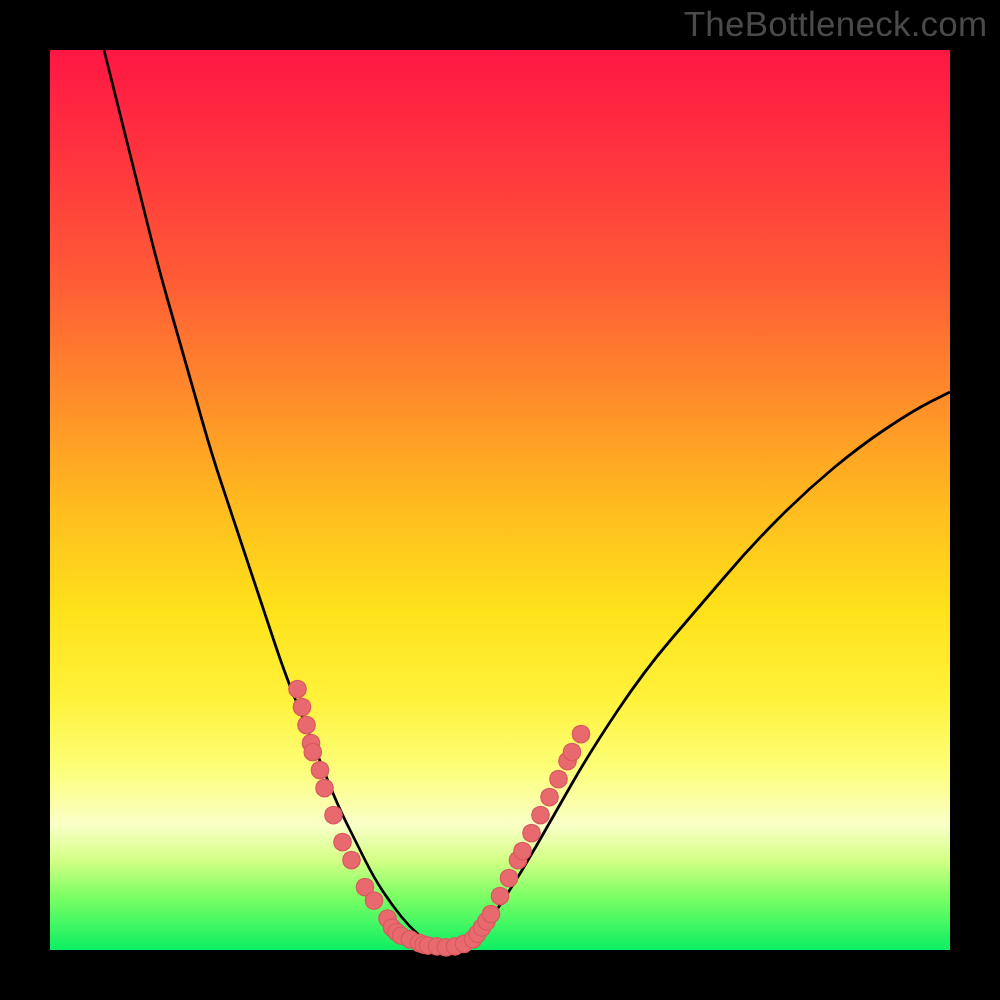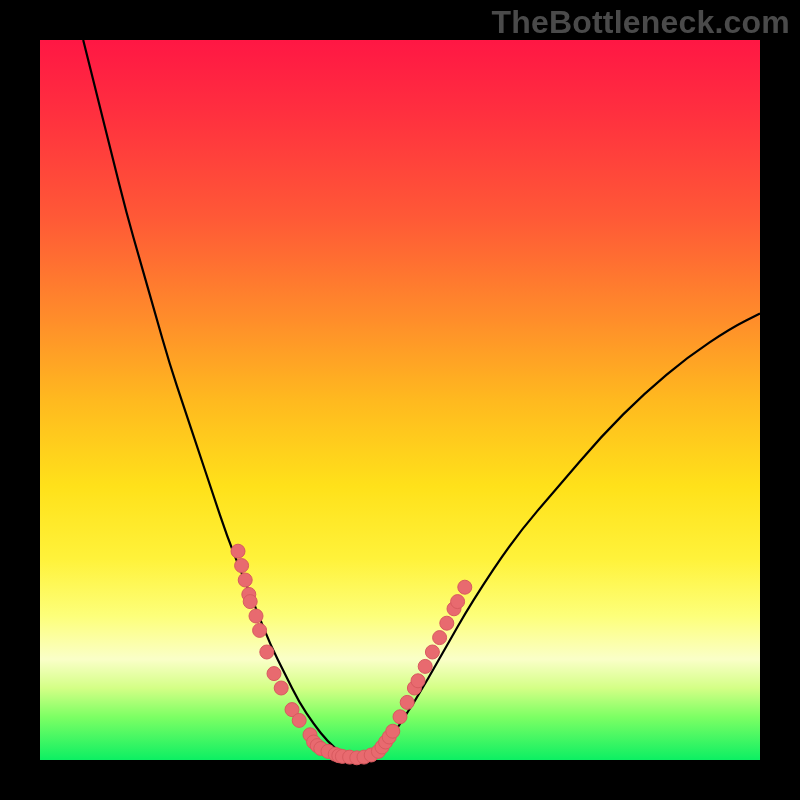--- a/index.html
+++ b/index.html
@@ -14,22 +14,22 @@
     position: relative;
     width: 800px;
     height: 800px;
     background: #000;
   }
   .watermark {
     position: absolute;
     top: 4px;
     right: 10px;
     color: #4a4a4a;
-    font-size: 32px;
-    font-weight: 700;
+    font-size: 28px;
+    font-weight: 400;
     letter-spacing: 0.2px;
     z-index: 5;
   }
   .plot-area {
     position: absolute;
     left: 40px;
     top: 40px;
     width: 720px;
     height: 720px;
     

